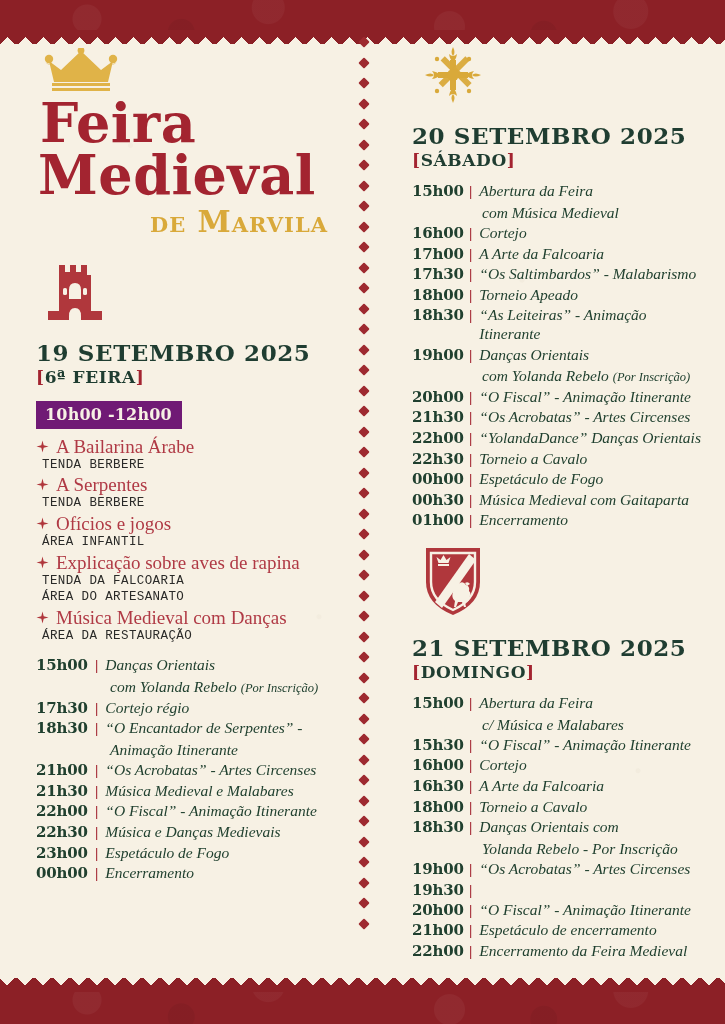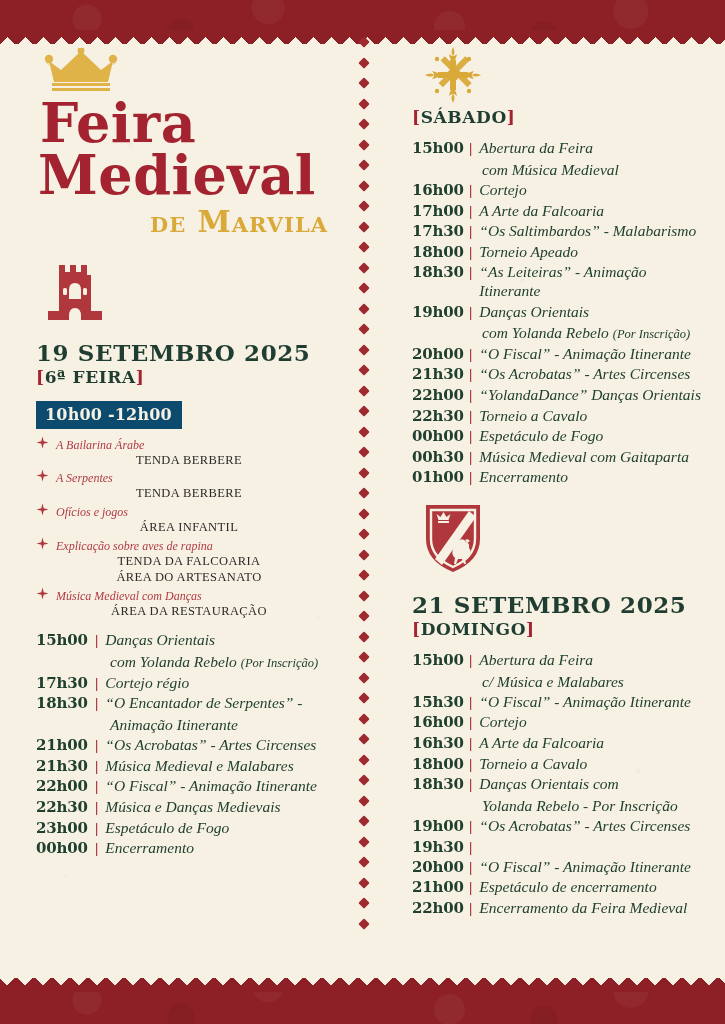--- a/index.html
+++ b/index.html
@@ -166,21 +166,21 @@
     color: #1f3d31;
     font-variant: small-caps;
     margin-top: 1px;
     margin-bottom: 10px;
   }
   .day-sub .brk { color: #a32430; }
 
   
   .time-badge {
     display: inline-block;
-    background: #0c4a6e;
+    background: #701a75;
     color: #f7f1e4;
     font-family: "DejaVu Serif", serif;
     font-weight: 700;
     font-size: 16px;
     padding: 4px 10px 5px 9px;
     letter-spacing: .2px;
     margin: 4px 0 7px 0;
   }
   .kids-title {
     font-family: "Liberation Serif", serif;
@@ -193,32 +193,30 @@
   }
   .kid-item { margin-bottom: 1px; }
   .kid-row {
     display: flex;
     align-items: baseline;
     gap: 7px;
   }
   .kid-star { flex: 0 0 auto; line-height: 1; }
   .kid-name {
     font-family: "Liberation Serif", serif;
-    font-style: italic;
     color: #b03a45;
-    font-size: 12px;
+    font-size: 19px;
   }
   .kid-place {
-    font-family: Liberation Serif, serif;
+    font-family: Liberation Mono, monospace;
     color: #2a2a28;
     font-size: 12.5px;
     letter-spacing: .4px;
     margin-left: 6px;
     line-height: 1.25;
-    text-align: center;
   }
 
   
   .schedule { margin-top: 12px; }
   .sched-row {
     display: flex;
     align-items: baseline;
     margin-bottom: 2px;
   }
   .sched-time {
@@ -481,20 +479,21 @@
           <path d="M18.6 16.4 l4.2-4.2 l26.8 26.8 l-4.2 4.2z" opacity=".95"></path>
           <path d="M43.4 12.2 l4.2 4.2 l-26.8 26.8 l-4.2-4.2z" opacity=".95"></path>
           <circle cx="31" cy="31" r="6"></circle>
           <circle cx="15" cy="15" r="2.2"></circle>
             <circle cx="47" cy="15" r="2.2"></circle>
           <circle cx="15" cy="47" r="2.2"></circle>
             <circle cx="47" cy="47" r="2.2"></circle>
         </g>
       </svg>
 
+      <div class="day-head">20 SETEMBRO 2025</div>
       <div class="day-sub"><span class="brk">[</span><span>SÁBADO</span><span class="brk">]</span></div>
       <div class="schedule" id="saturday-schedule">
           <div class="sched-row">
             <span class="sched-time">15h00</span>
             <span class="sched-pipe">|</span>
             <span class="sched-desc">Abertura da Feira</span>
           </div>
           <div class="sched-cont"><span>com Música Medieval</span></div>
           <div class="sched-row">
             <span class="sched-time">16h00</span>

